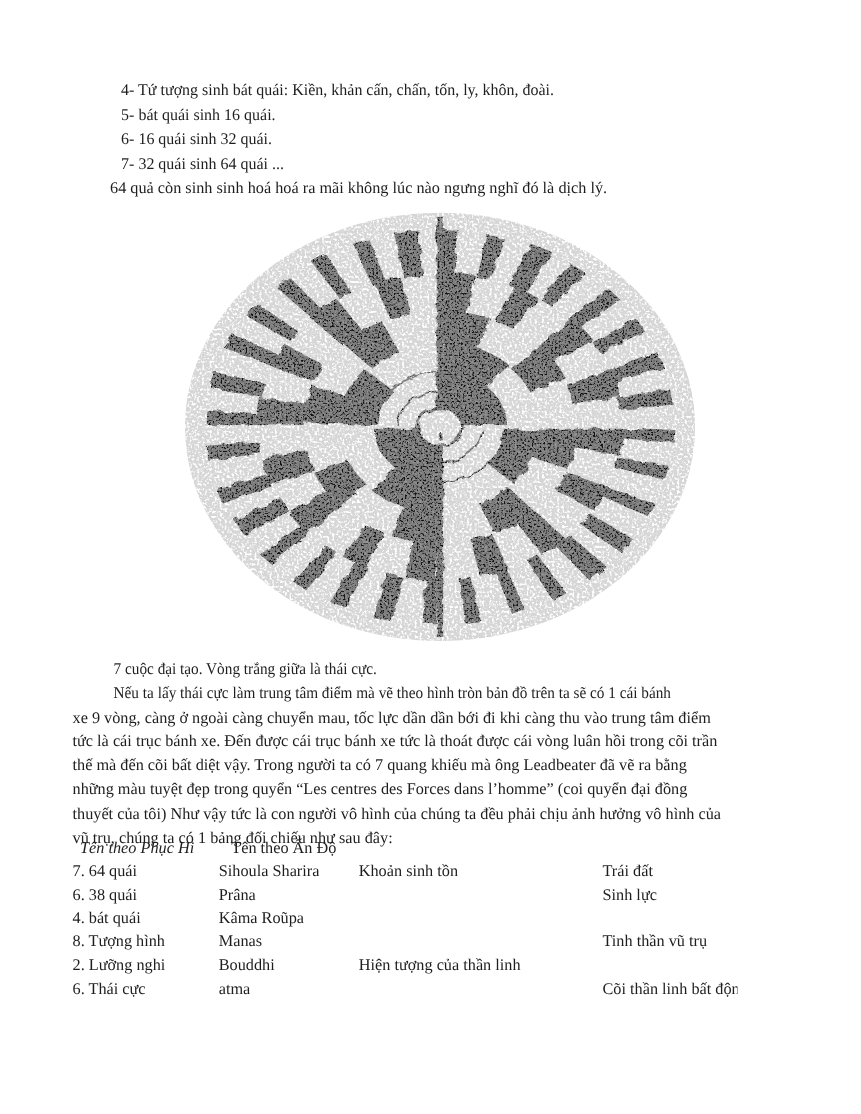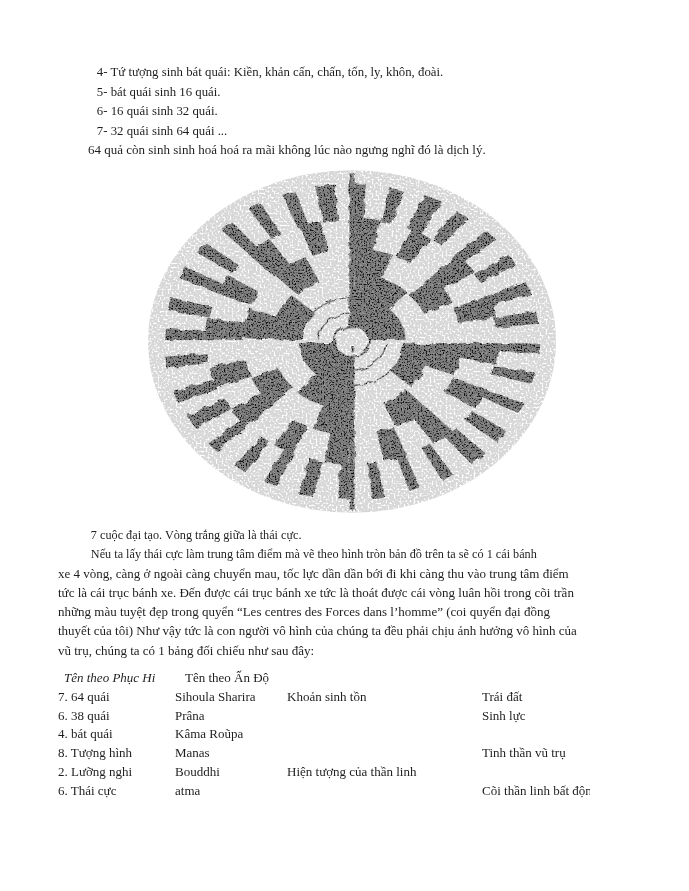--- a/index.html
+++ b/index.html
@@ -132,22 +132,23 @@
           <path d="M0,6 L1.6,13" stroke="#181818" stroke-width="2.4" stroke-linecap="round"></path>
         </g>
         <rect x="0" y="0" width="412" height="349" filter="url(#dustW)" opacity="0.55" clip-path="url(#wclip)"></rect>
         <rect x="0" y="0" width="412" height="349" filter="url(#dustB)" opacity="0.16" clip-path="url(#wclip)"></rect>
       </svg>
   </div>
 
   <div class="para">
     <div class="txtline ind" style="transform: scaleX(0.939024);">7 cuộc đại tạo. Vòng trắng giữa là thái cực.</div>
     <div class="txtline ind" style="transform: scaleX(0.939024);">Nếu ta lấy thái cực làm trung tâm điểm mà vẽ theo hình tròn bản đồ trên ta sẽ có 1 cái bánh</div>
-    <div class="txtline">xe 4 vòng, càng ở ngoài càng chuyển mau, tốc lực dần dần bới đi khi càng thu vào trung tâm điểm</div>
+    <div class="txtline">xe 9 vòng, càng ở ngoài càng chuyển mau, tốc lực dần dần bới đi khi càng thu vào trung tâm điểm</div>
     <div class="txtline">tức là cái trục bánh xe. Đến được cái trục bánh xe tức là thoát được cái vòng luân hồi trong cõi trần</div>
+    <div class="txtline">thế mà đến cõi bất diệt vậy. Trong người ta có 7 quang khiếu mà ông Leadbeater đã vẽ ra bằng</div>
     <div class="txtline">những màu tuyệt đẹp trong quyển “Les centres des Forces dans l’homme” (coi quyển đại đồng</div>
     <div class="txtline">thuyết của tôi) Như vậy tức là con người vô hình của chúng ta đều phải chịu ảnh hưởng vô hình của</div>
     <div class="txtline">vũ trụ, chúng ta có 1 bảng đối chiếu như sau đây:</div>
   </div>
 
   <div class="cmp">
     <div class="trow">
       <div class="tcell hdr1">Tên theo Phục Hi</div>
       <div class="tcell hdr2">Tên theo Ấn Độ</div>
       <div class="tcell"></div>

